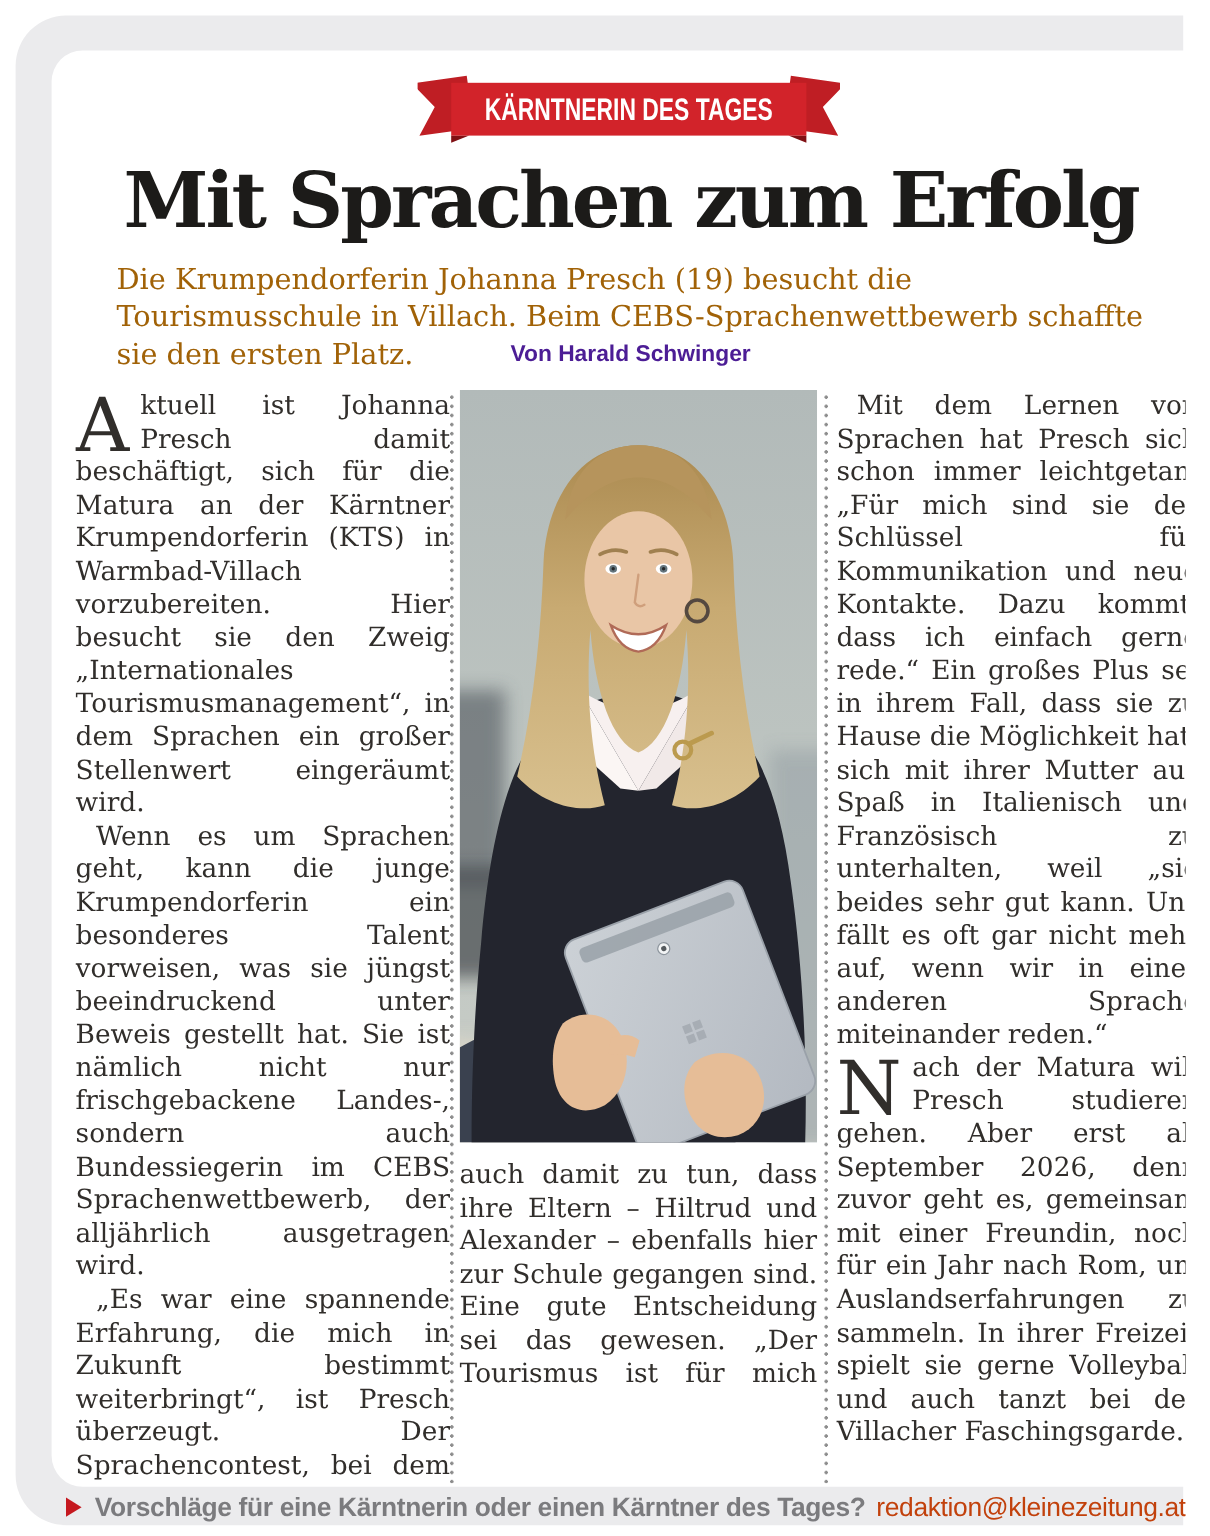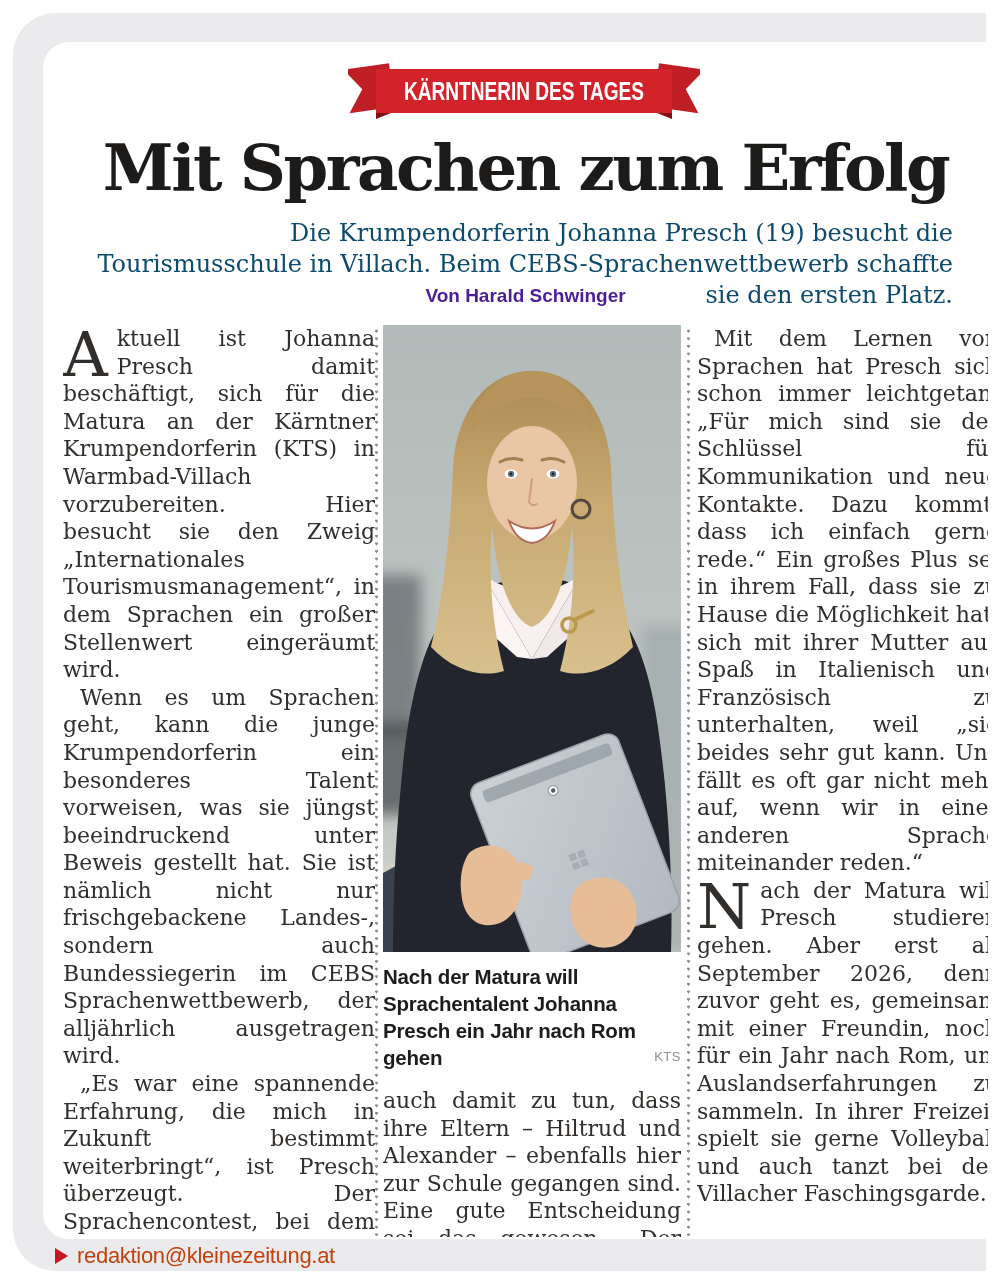--- a/index.html
+++ b/index.html
@@ -11,22 +11,22 @@
   
   .page{position:absolute;left:43px;top:42px;width:965px;height:1197px;background:#ffffff;
         border-radius:26px 0 0 26px;z-index:2;}
   
   .ribbon{position:absolute;left:305px;top:15px;width:352px;height:64px;}
   .ribbon text{font-family:"Liberation Sans",sans-serif;font-weight:700;}
   
   .headline{position:absolute;left:0;top:84px;width:100%;margin:0;text-align:center;
             font-family:"DejaVu Serif",serif;font-weight:700;font-size:64px;line-height:84px;
             letter-spacing:-2.5px;color:#1c1b19;white-space:nowrap;}
-  .subhead{position:absolute;left:54px;top:176px;width:856px;margin:0;text-align:right;
-           font-size:24px;line-height:31px;color:#0c4a6e;font-weight:500;}
+  .subhead{position:absolute;left:54px;top:176px;width:856px;margin:0;text-align:left;
+           font-size:24px;line-height:31px;color:#a16207;font-weight:500;}
   .byline{position:absolute;left:0;top:243px;width:100%;margin:0;text-align:center;
           font-family:"Liberation Sans",sans-serif;font-weight:700;font-size:19px;color:#4c1d95;}
   
   .col{position:absolute;top:283px;font-size:22px;line-height:27.6px;color:#312e2b;
        text-align:justify;overflow:hidden;}
   .col-left{left:20px;width:312px;height:912px;}
   .col-mid{left:340px;width:298px;height:912px;}
   .col-right{left:654px;width:302px;height:912px;}
   .para{margin:0;hyphens:auto;-webkit-hyphens:auto;}
   .indent{text-indent:17px;}
@@ -158,33 +158,30 @@
               <rect x="191" y="537" width="7" height="7"></rect>
           </g>
         </g>
         <g fill="#e6bd97">
           <path d="M86,528 C100,516 124,518 134,537 C144,556 140,584 121,596 C100,607 83,596 79,574 C76,556 78,540 86,528 Z"></path>
           <path d="M196,560 C214,547 239,551 249,570 C259,590 253,613 232,621 C211,627 195,616 189,596 C185,581 188,569 196,560 Z"></path>
           <path d="M126,540 Q140,534 150,542 L146,556 Q134,552 124,554 Z"></path>
         </g>
       </svg>
 
-      <div class="caption-wrap">
-        <span>Nach der Matura will Sprachentalent Johanna Presch ein Jahr nach Rom gehen</span>
-        <span class="credit">KTS</span>
-      </div>
 
       <p class="para mid-body spread">auch damit zu tun, dass ihre Eltern – Hiltrud und Alexander – ebenfalls hier zur Schule gegangen sind. Eine gute Entscheidung sei das gewesen. „Der Tourismus ist für mich</p>
     </div>
 
     <div class="sep sep2"></div>
 
     <div class="col col-right">
       <p class="para indent">Mit dem Lernen von Sprachen hat Presch sich schon immer leichtgetan. „Für mich sind sie der Schlüssel für Kommunikation und neue Kontakte. Dazu kommt, dass ich einfach gerne rede.“ Ein großes Plus sei in ihrem Fall, dass sie zu Hause die Möglichkeit hat, sich mit ihrer Mutter aus Spaß in Italienisch und Französisch zu unterhalten, weil „sie beides sehr gut kann. Uns fällt es oft gar nicht mehr auf, wenn wir in einer anderen Sprache miteinander reden.“</p>
       <p class="para"><span class="dropcap">N</span><span>ach der Matura will Presch studieren gehen. Aber erst ab September 2026, denn zuvor geht es, gemeinsam mit einer Freundin, noch für ein Jahr nach Rom, um Auslandserfahrungen zu sammeln. In ihrer Freizeit spielt sie gerne Volleyball und auch tanzt bei der Villacher Faschingsgarde.</span></p>
     </div>
   </div>
 
   <div class="footer">
     <span class="footer-arrow"></span>
+    <span class="footer-q">Vorschläge für eine Kärntnerin oder einen Kärntner des Tages?</span>
     <span class="footer-email">redaktion@kleinezeitung.at</span>
   </div>
 </div>
 
 </body></html>

